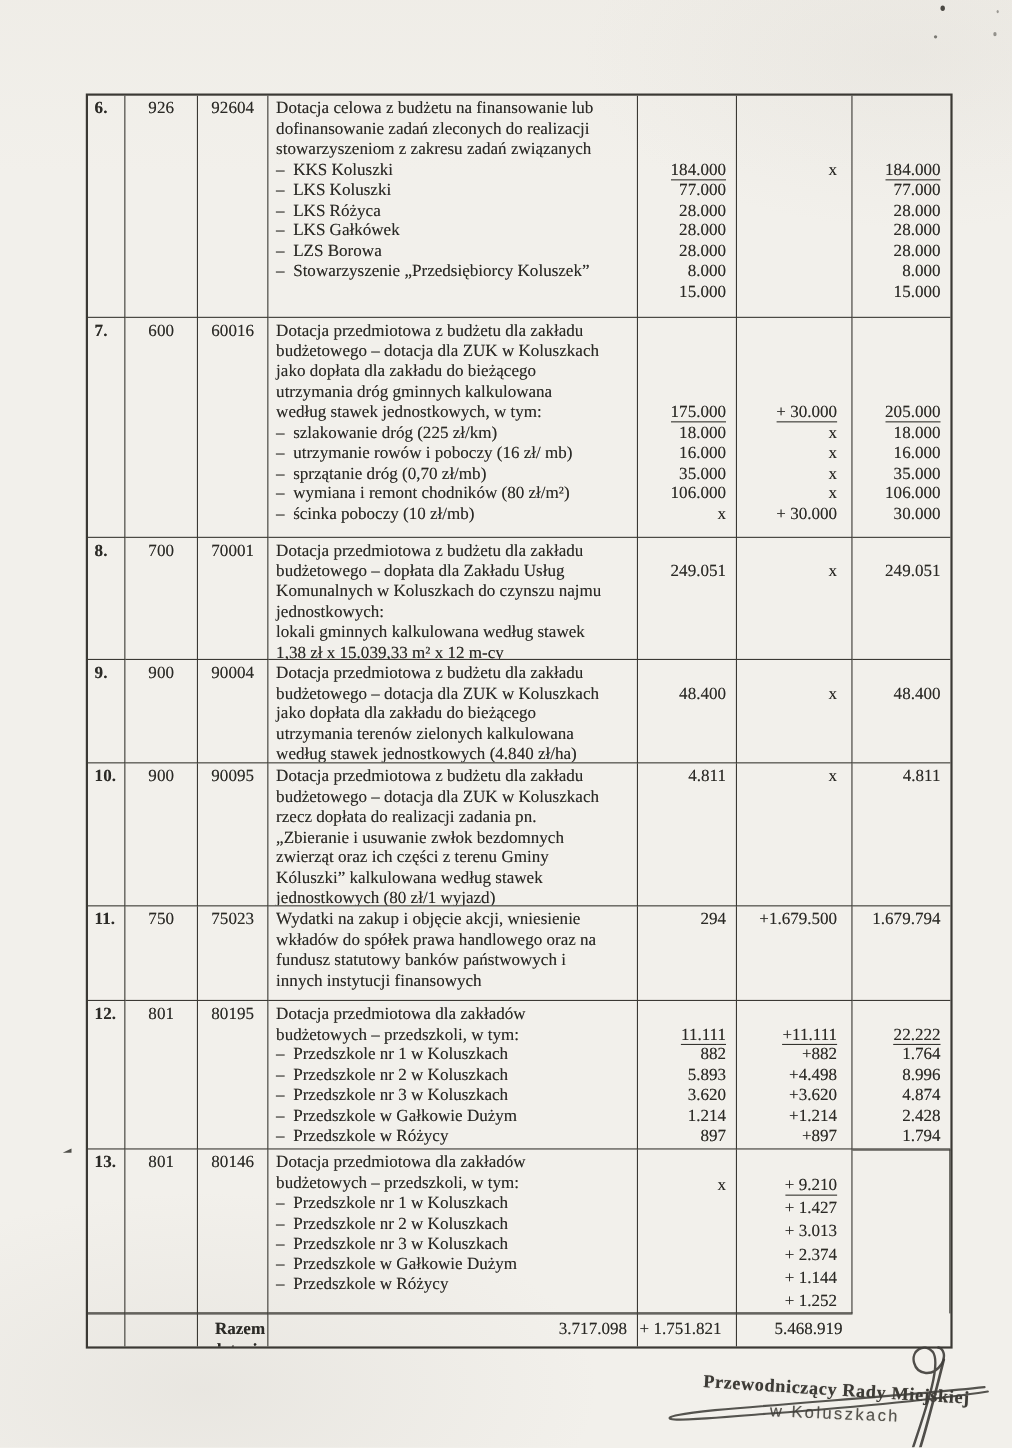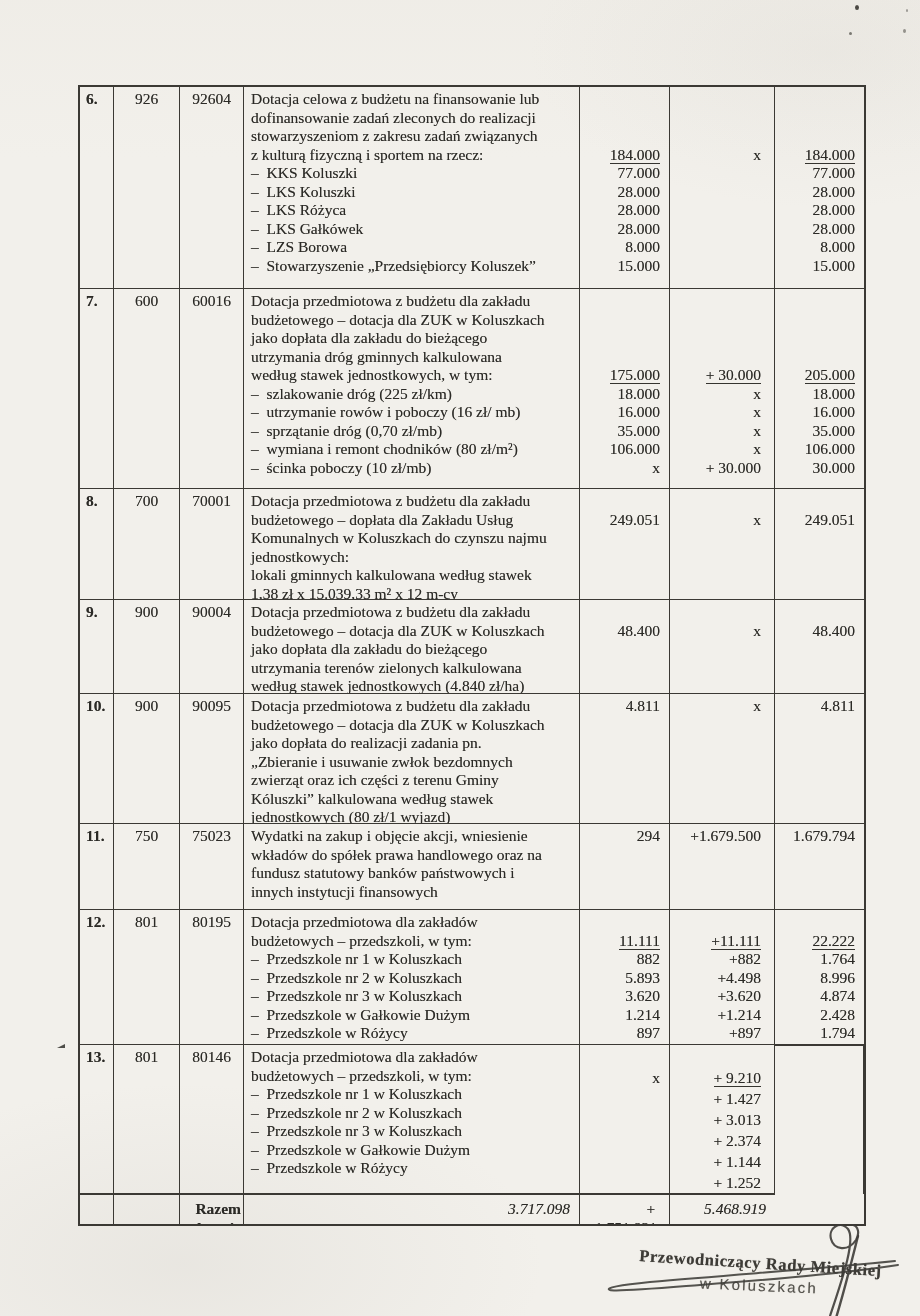--- a/index.html
+++ b/index.html
@@ -43,21 +43,21 @@
   .cell-c1{padding-right:9px;}
   .cell-c2{padding-right:13px;}
   .cell-c3{padding-right:9px;}
   .nline{height:18.5px;}
   .u{display:inline-block;border-bottom:1.4px solid #35342f;line-height:16px;}
   
   .r13 .nline{height:21px;}
   
   .total{border-top:1px solid #3b3934;text-align:right;}
   .total-label{font-weight:bold;padding-left:7px;padding-top:5px;}
-  .total.num{padding-top:5px;font-style:italic;}
+  .total.num{padding-top:5px;}
   
   .stamp1{
     position:absolute;left:640px;top:1246px;width:270px;
     font-weight:bold;font-size:16.5px;letter-spacing:.6px;color:#3d3b36;
     transform:rotate(3.6deg);transform-origin:left top;
     text-shadow:0 0 .7px rgba(61,59,54,.6);
     white-space:nowrap;
   }
   .stamp2{
     position:absolute;left:700px;top:1277px;
@@ -82,21 +82,20 @@
 <div class="paper-tone"></div>
 
 <div class="tbl">
     <div class="cell cell-no r6"><span>6.</span></div>
     <div class="cell cell-d r6"><span>926</span></div>
     <div class="cell cell-r r6"><span>92604</span></div>
     <div class="cell cell-desc r6">
       <div class="line">Dotacja celowa z budżetu na finansowanie lub</div>
       <div class="line">dofinansowanie zadań zleconych do realizacji</div>
       <div class="line">stowarzyszeniom z zakresu zadań związanych</div>
-      <div class="line">z kulturą fizyczną i sportem na rzecz:</div>
       <div class="line">–  KKS Koluszki</div>
       <div class="line">–  LKS Koluszki</div>
       <div class="line">–  LKS Różyca</div>
       <div class="line">–  LKS Gałkówek</div>
       <div class="line">–  LZS Borowa</div>
       <div class="line">–  Stowarzyszenie „Przedsiębiorcy Koluszek”</div>
     </div>
     <div class="cell num cell-c1 r6">
       <div class="nline"></div>
       <div class="nline"></div>
@@ -249,21 +248,21 @@
       <div class="nline"></div>
       <div class="nline"></div>
       <div class="nline"></div>
     </div>
     <div class="cell cell-no r10"><span>10.</span></div>
     <div class="cell cell-d r10"><span>900</span></div>
     <div class="cell cell-r r10"><span>90095</span></div>
     <div class="cell cell-desc r10">
       <div class="line">Dotacja przedmiotowa z budżetu dla zakładu</div>
       <div class="line">budżetowego – dotacja dla ZUK w Koluszkach</div>
-      <div class="line">jako dopłata do realizacji zadania pn.</div>
+      <div class="line">rzecz dopłata do realizacji zadania pn.</div>
       <div class="line">„Zbieranie i usuwanie zwłok bezdomnych</div>
       <div class="line">zwierząt oraz ich części z terenu Gminy</div>
       <div class="line">Kóluszki” kalkulowana według stawek</div>
       <div class="line">jednostkowych (80 zł/1 wyjazd)</div>
     </div>
     <div class="cell num cell-c1 r10">
       <div class="nline"><span>4.811</span></div>
       <div class="nline"></div>
       <div class="nline"></div>
       <div class="nline"></div>

